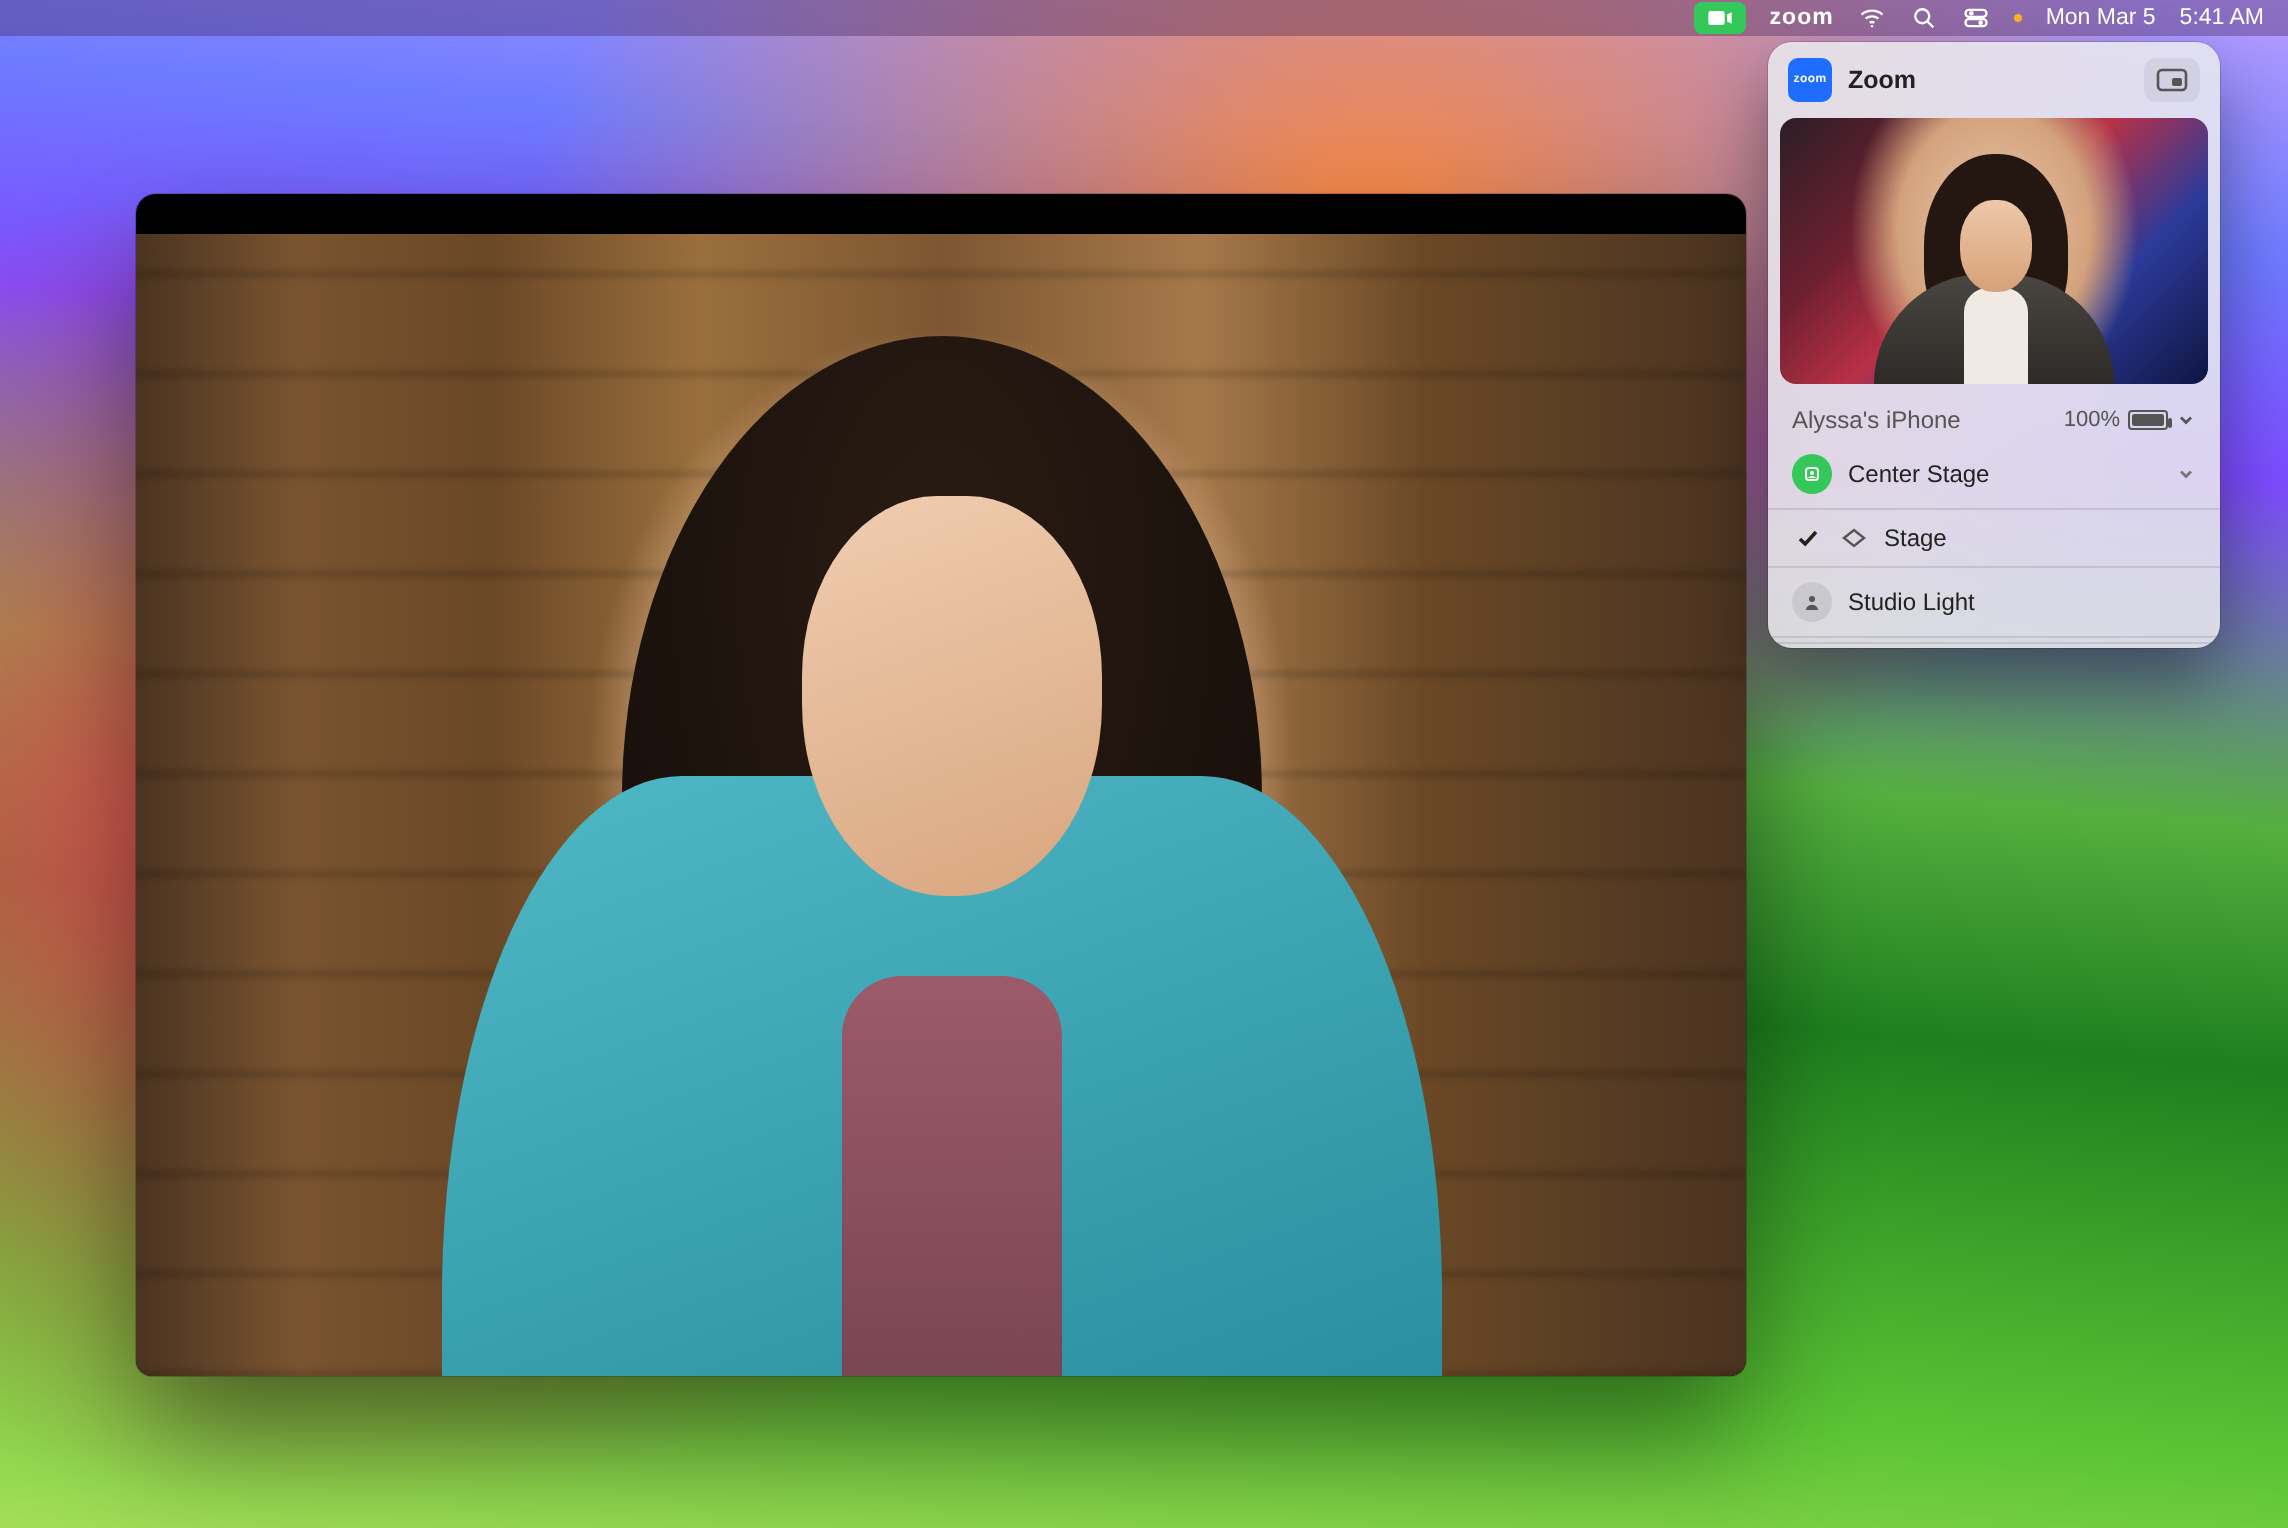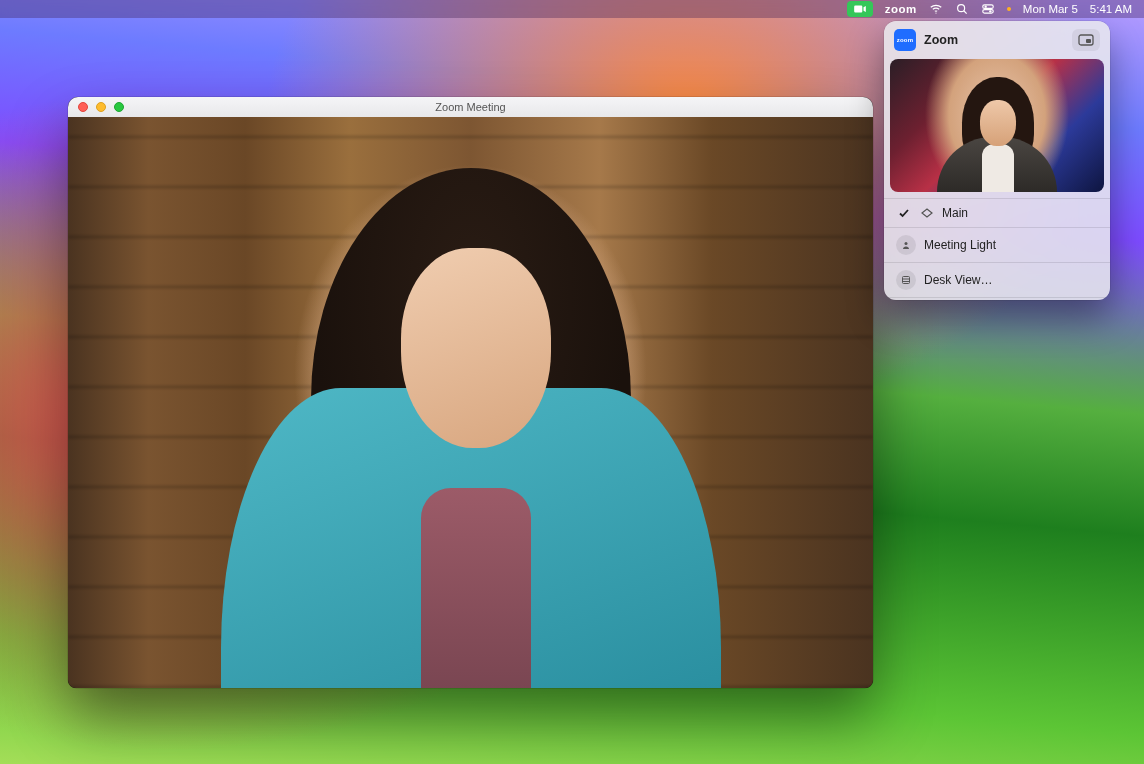--- a/index.html
+++ b/index.html
@@ -195,28 +195,20 @@
       </svg>
     <svg width="4" height="4">
         <circle cx="2" cy="2" r="2" fill="#ffb020"></circle>
       </svg>
     <span>Mon Mar 5</span>
     <span>5:41 AM</span>
   </div>
 </div>
 
 <div class="zoom-window">
-  <div class="titlebar">
-    <div class="traffic">
-      <span class="tl-close"></span>
-      <span class="tl-min"></span>
-      <span class="tl-max"></span>
-    </div>
-    <div class="title">Zoom Meeting</div>
-  </div>
   <div class="video-main">
     <div class="bricks"></div>
     <div class="person">
       <div class="hair"></div>
       <div class="jacket"></div>
       <div class="shirt"></div>
       <div class="face"></div>
     </div>
   </div>
 </div>
@@ -237,55 +229,71 @@
 
   <div class="pop-preview">
     <div class="mini-person">
       <div class="mini-hair"></div>
       <div class="mini-coat"></div>
       <div class="mini-top"></div>
       <div class="mini-face"></div>
     </div>
   </div>
 
-
+  <div class="pop-row">
+    <span class="muted">Alyssa's iPhone</span>
+    <span class="battery">
+      <span>100%</span>
+      <span class="batt-body">
+          <span class="batt-fill"></span>
+        </span>
+      <svg class="chev" viewBox="0 0 12 12" fill="none" stroke="#555" stroke-width="1.6">
+          <path d="M3 4.5 6 7.5 9 4.5"></path>
+        </svg>
+    </span>
+  </div>
+
+  <div class="pop-item">
+    <span class="pill-ico green">
+      <svg viewBox="0 0 24 24" fill="none" stroke="#fff" stroke-width="2">
+          <rect x="6" y="6" width="12" height="12" rx="3"></rect>
+          <circle cx="12" cy="11" r="2" fill="#fff" stroke="none"></circle>
+          <path d="M8 16c1-1.5 2.6-2 4-2s3 .5 4 2" fill="#fff" stroke="none"></path>
+        </svg>
+    </span>
+    <span class="label">Center Stage</span>
+    <svg class="chev" viewBox="0 0 12 12" fill="none" stroke="#777" stroke-width="1.6">
+        <path d="M3 4.5 6 7.5 9 4.5"></path>
+      </svg>
+  </div>
 
   <div class="sep"></div>
 
   <div class="pop-item sub-item">
     <span class="check-col">
       <svg width="12" height="12" viewBox="0 0 12 12" fill="none" stroke="#222" stroke-width="1.8">
           <path d="M2 6.5 4.6 9 10 3"></path>
         </svg>
     </span>
     <svg width="14" height="10" viewBox="0 0 14 10" fill="none" stroke="#555" stroke-width="1.2">
         <path d="M2 5 7 1l5 4-5 4z"></path>
       </svg>
-    <span class="label">Main</span>
+    <span class="label">Stage</span>
   </div>
 
   <div class="sep"></div>
 
   <div class="pop-item">
     <span class="pill-ico">
       <svg viewBox="0 0 24 24" fill="#555">
           <circle cx="12" cy="9" r="3"></circle>
           <path d="M6 20c0-3 2.7-5 6-5s6 2 6 5z"></path>
         </svg>
     </span>
-    <span class="label">Meeting Light</span>
-  </div>
-
-  <div class="sep"></div>
-
-  <div class="pop-item">
-    <span class="pill-ico">
-      <svg viewBox="0 0 24 24" fill="none" stroke="#555" stroke-width="2">
-          <rect x="5" y="5" width="14" height="14" rx="2"></rect>
-          <path d="M5 10h14M5 15h14"></path>
-        </svg>
-    </span>
-    <span class="label">Desk View…</span>
-  </div>
+    <span class="label">Studio Light</span>
+  </div>
+
+  <div class="sep"></div>
+
 
   <div class="sep"></div>
 
 </div>
 
 </body></html>

